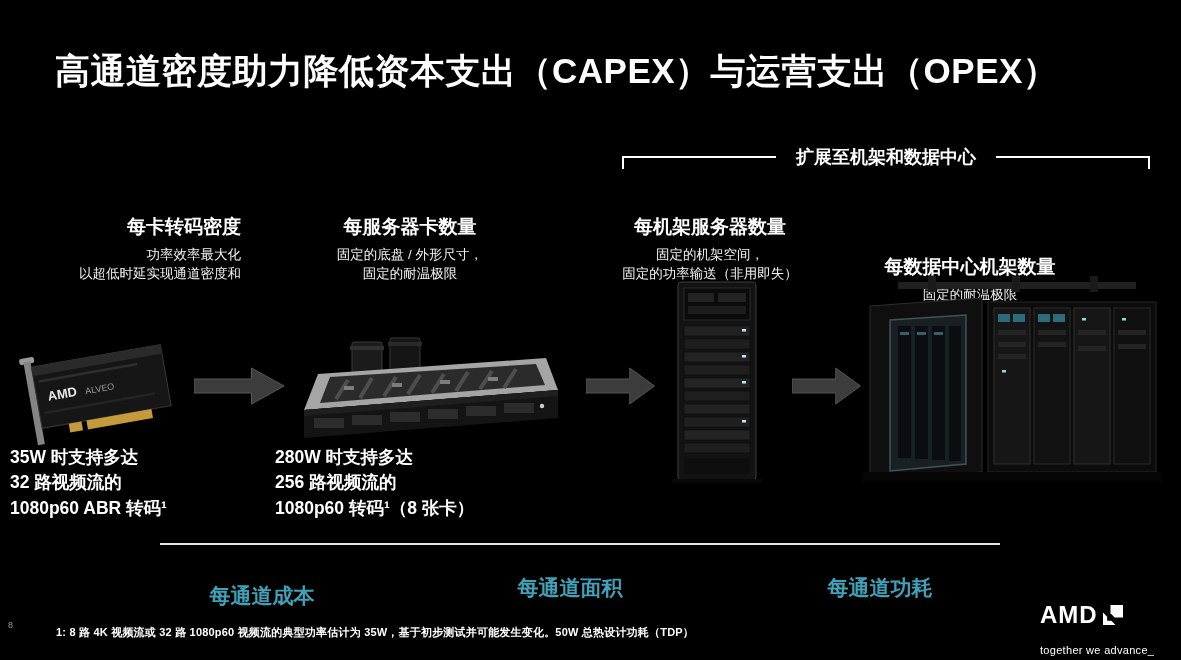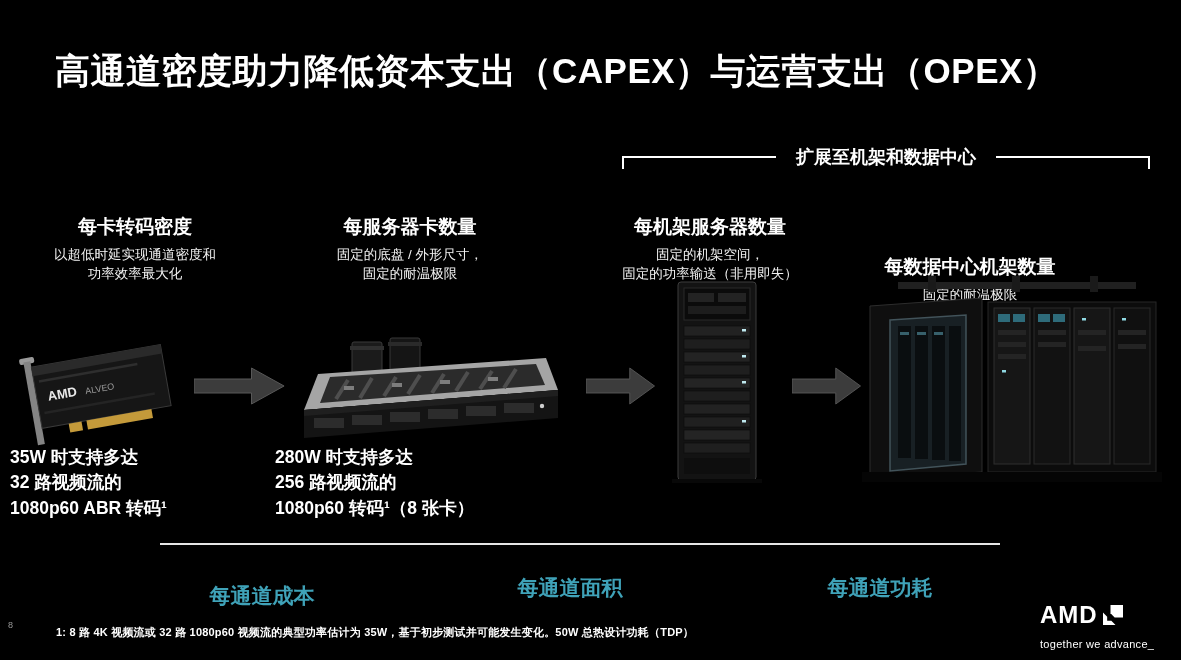--- a/index.html
+++ b/index.html
@@ -30,21 +30,21 @@
   .bracket .cap { width: 2px; height: 13px; background: #fff; margin-top: 10px; }
   .bracket .seg { flex: 1; height: 2px; background: #fff; margin-top: 10px; }
   .bracket-label {
     font-size: 18px; font-weight: bold; white-space: nowrap;
     padding: 0 20px; line-height: 22px;
   }
   
   .col-head { position: absolute; top: 214px; text-align: center; }
   .col-head h2 { font-size: 19px; font-weight: bold; margin-bottom: 6px; }
   .col-head .sub { font-size: 13.5px; line-height: 1.4; font-weight: 500; color: #f2f2f2; }
-  #head1 { left: 15px;  width: 240px; }
+  #head1 { left: 1px;  width: 240px; text-align: right; }
   #head2 { left: 290px; width: 240px; }
   #head3 { left: 590px; width: 240px; }
   #head4 { left: 840px; width: 260px; margin-top: 40px; }
   
   .img-box { position: absolute; }
   #img-card   { left: 18px;  top: 328px; }
   #img-server { left: 290px; top: 322px; }
   #img-rack   { left: 658px; top: 280px; }
   #img-dc     { left: 862px; top: 274px; }
   .arrow { position: absolute; top: 366px; }
@@ -70,21 +70,21 @@
   #metric2 { left: 470px; }
   #metric3 { left: 780px; }
   .footnote {
     position: absolute; left: 56px; top: 625px;
     font-size: 11px; font-weight: bold; color: #fff; letter-spacing: 0.2px;
   }
   .amd-logo { position: absolute; left: 1040px; top: 602px; width: 130px; }
   .amd-row { display: flex; align-items: center; gap: 5px; }
   .amd-text { font-size: 24px; font-weight: bold; letter-spacing: 1px; line-height: 26px; }
   .amd-mark { display: block; }
-  .amd-tagline { font-size: 11px; color: #fff; margin-top: 10px; letter-spacing: 0.3px; }
+  .amd-tagline { font-size: 11px; color: #fff; margin-top: 16px; letter-spacing: 0.3px; }
 </style>
 </head>
 <body>
 
 <div class="slide">
 
   <div class="page-num">8</div>
 
   <h1 class="title">高通道密度助力降低资本支出（CAPEX）与运营支出（OPEX）</h1>
 
@@ -92,22 +92,22 @@
     <span class="cap"></span>
     <span class="seg"></span>
     <span class="bracket-label">扩展至机架和数据中心</span>
     <span class="seg"></span>
     <span class="cap"></span>
   </div>
 
   <div class="col-head" id="head1">
     <h2>每卡转码密度</h2>
     <div class="sub">
+      <div>功率效率最大化</div>
       <div>以超低时延实现通道密度和</div>
-      <div>功率效率最大化</div>
     </div>
   </div>
   <div class="col-head" id="head3">
     <h2>每机架服务器数量</h2>
     <div class="sub">
       <div>固定的机架空间，</div>
       <div>固定的功率输送（非用即失）</div>
     </div>
   </div>
   <div class="col-head" id="head2">

